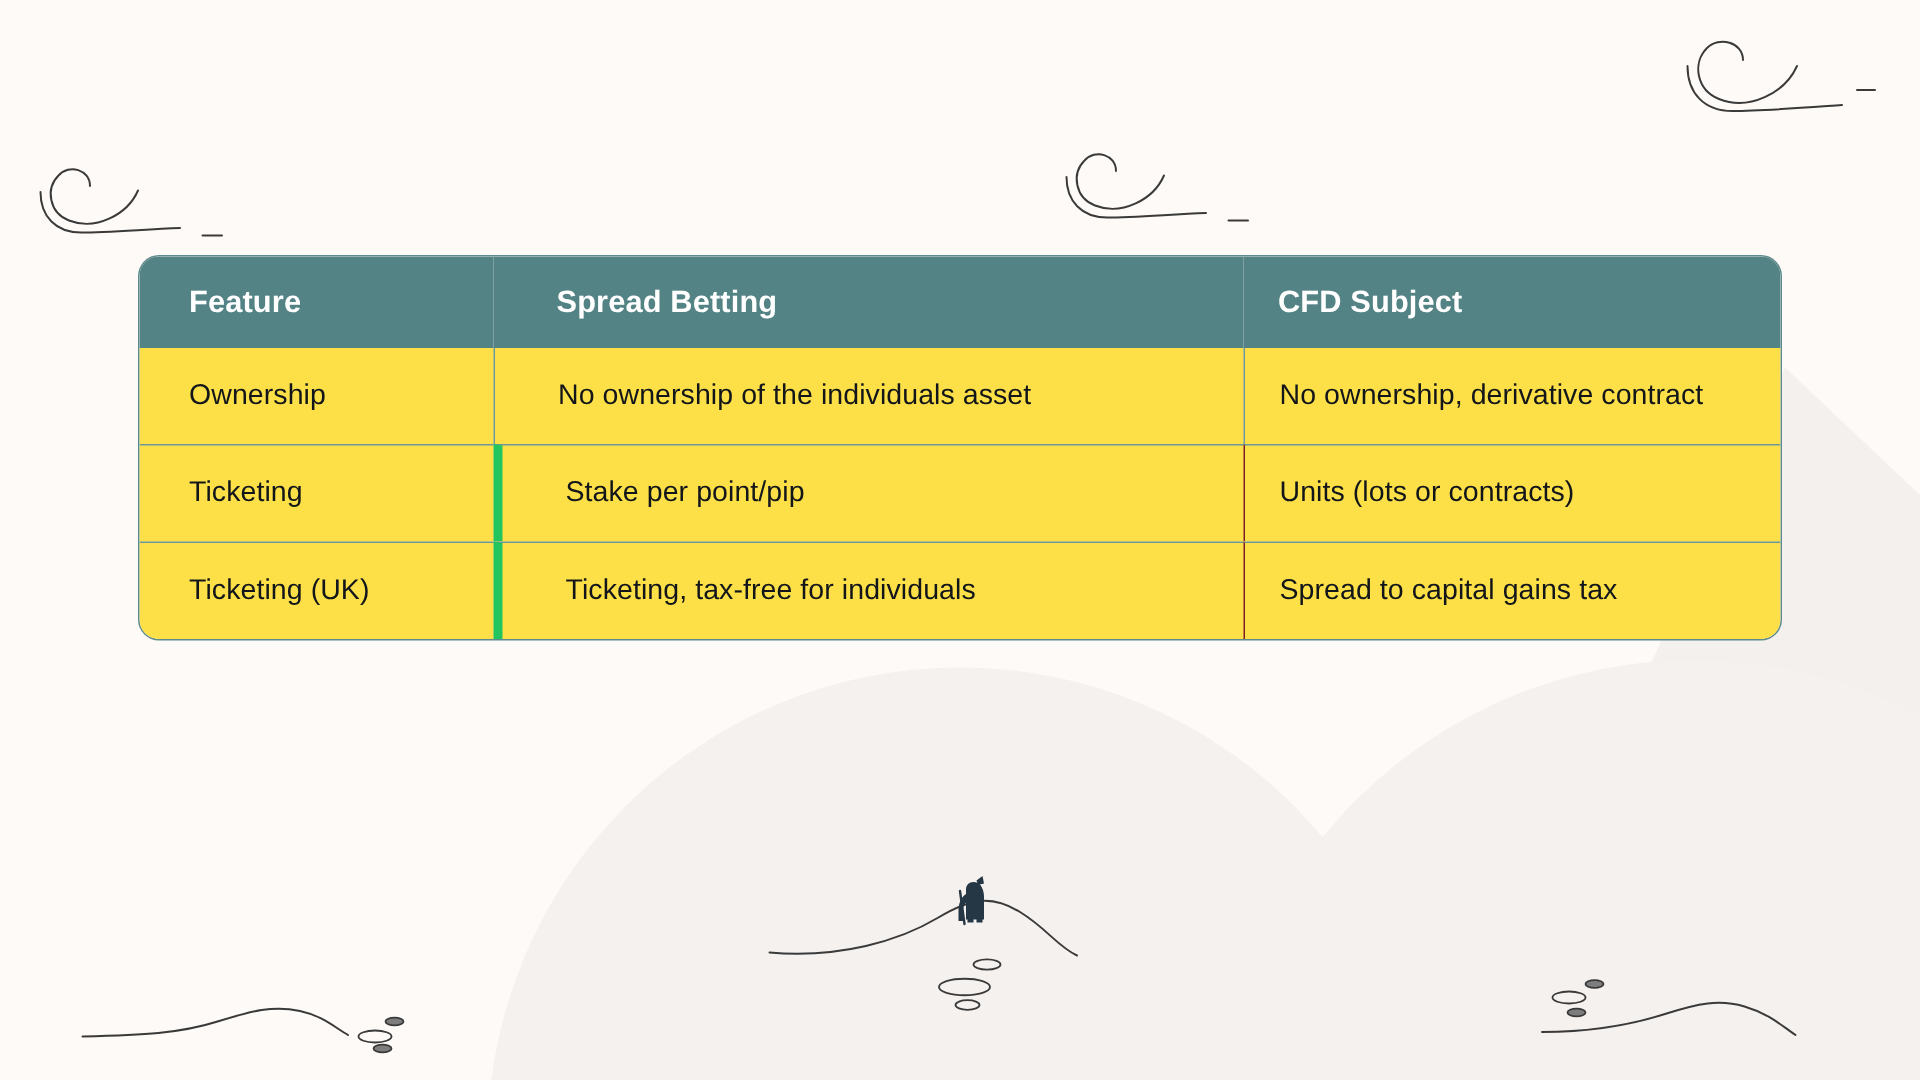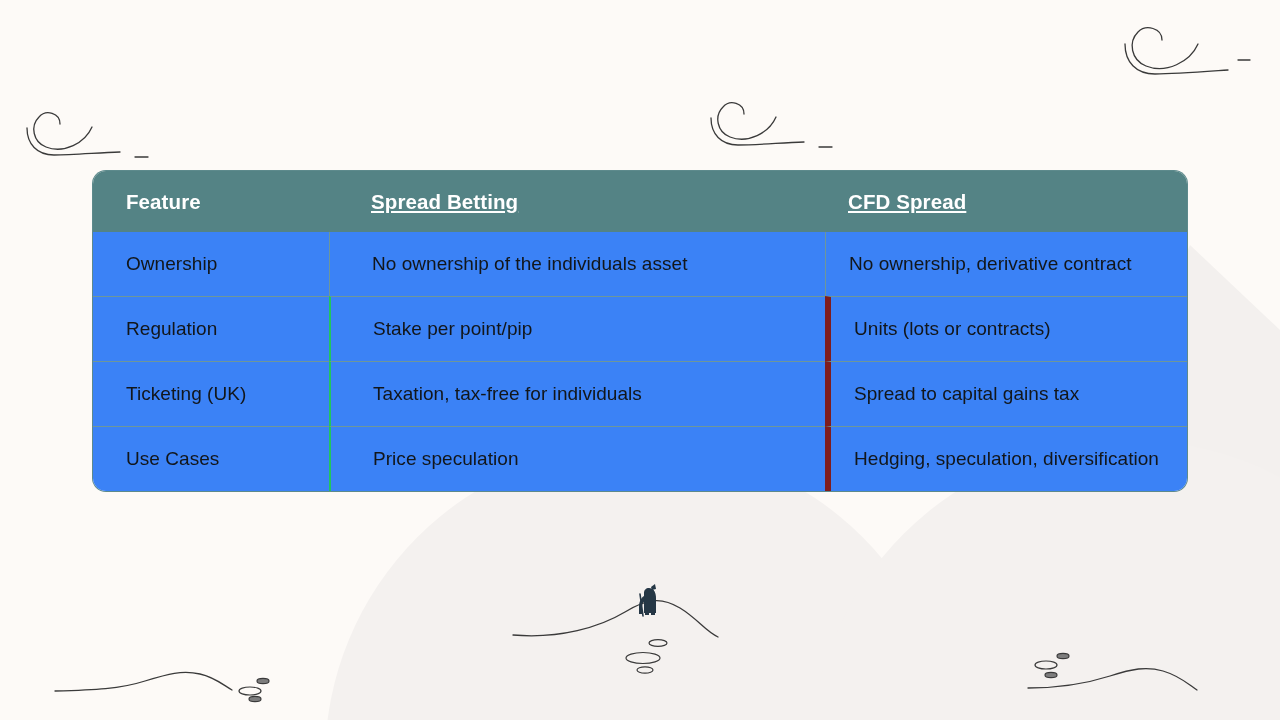--- a/index.html
+++ b/index.html
@@ -52,44 +52,44 @@
     letter-spacing: 0.1px;
   }
   #comparison-table thead th.c0 { padding-left: 33px; margin-top: 20px; }
   #comparison-table thead th.c1 { padding-left: 42px; }
   #comparison-table thead th.c2 { padding-left: 23px; }
 
   #comparison-table tbody td {
     height: 64px;
     font-size: 19px;
     color: #12161a;
-    background: #3b82f6;
+    background: #fde047;
     vertical-align: middle;
     border-top: 1px solid #6e9799;
     padding: 0;
     font-weight: normal;
     letter-spacing: 0.05px;
   }
   #comparison-table tbody tr:first-child td { border-top: none; }
 
   #comparison-table td.c0 {
     width: 203px;
     padding-left: 33px;
   }
   #comparison-table td.c1 {
     width: 452px;
     padding-left: 42px;
-    border-left: 2px solid #22c55e;
+    border-left: 6px solid #22c55e;
   }
   #comparison-table td.c2 {
     padding-left: 23px;
-    border-left: 6px solid #7f1d1d;
+    border-left: 1px solid #7f1d1d;
   }
   #comparison-table thead th.c1,
-  #comparison-table thead th.c2 { border-left: none; text-decoration: underline; }
+  #comparison-table thead th.c2 { border-left: none; }
 
   #comparison-table tbody tr:first-child td.c1,
   #comparison-table tbody tr:first-child td.c2 { border-left: 1px solid #6e9799; }
 </style>
 </head>
 <body>
 
 <svg id="bg-layer" viewBox="0 0 1280 720" width="1280" height="720" xmlns="http://www.w3.org/2000/svg">
 
   <rect x="0" y="0" width="1280" height="720" fill="#fdfaf7"></rect>
@@ -155,38 +155,33 @@
     <ellipse cx="1063" cy="656" rx="6" ry="2.6" fill="#7d7d7d" stroke="#3a3a3a" stroke-width="1.2"></ellipse>
     <ellipse cx="1051" cy="675" rx="6" ry="2.6" fill="#7d7d7d" stroke="#3a3a3a" stroke-width="1.2"></ellipse>
   </g>
 </svg>
 
 <table id="comparison-table">
   <thead>
     <tr>
       <th class="c0">Feature</th>
       <th class="c1">Spread Betting</th>
-      <th class="c2">CFD Spread</th>
+      <th class="c2">CFD Subject</th>
     </tr>
   </thead>
   <tbody>
     <tr>
       <td class="c0">Ownership</td>
       <td class="c1">No ownership of the individuals asset</td>
       <td class="c2">No ownership, derivative contract</td>
     </tr>
     <tr>
-      <td class="c0">Regulation</td>
+      <td class="c0">Ticketing</td>
       <td class="c1">Stake per point/pip</td>
       <td class="c2">Units (lots or contracts)</td>
     </tr>
     <tr>
       <td class="c0">Ticketing (UK)</td>
-      <td class="c1">Taxation, tax-free for individuals</td>
+      <td class="c1">Ticketing, tax-free for individuals</td>
       <td class="c2">Spread to capital gains tax</td>
-    </tr>
-    <tr>
-      <td class="c0">Use Cases</td>
-      <td class="c1">Price speculation</td>
-      <td class="c2">Hedging, speculation, diversification</td>
     </tr>
   </tbody>
 </table>
 
 </body></html>

